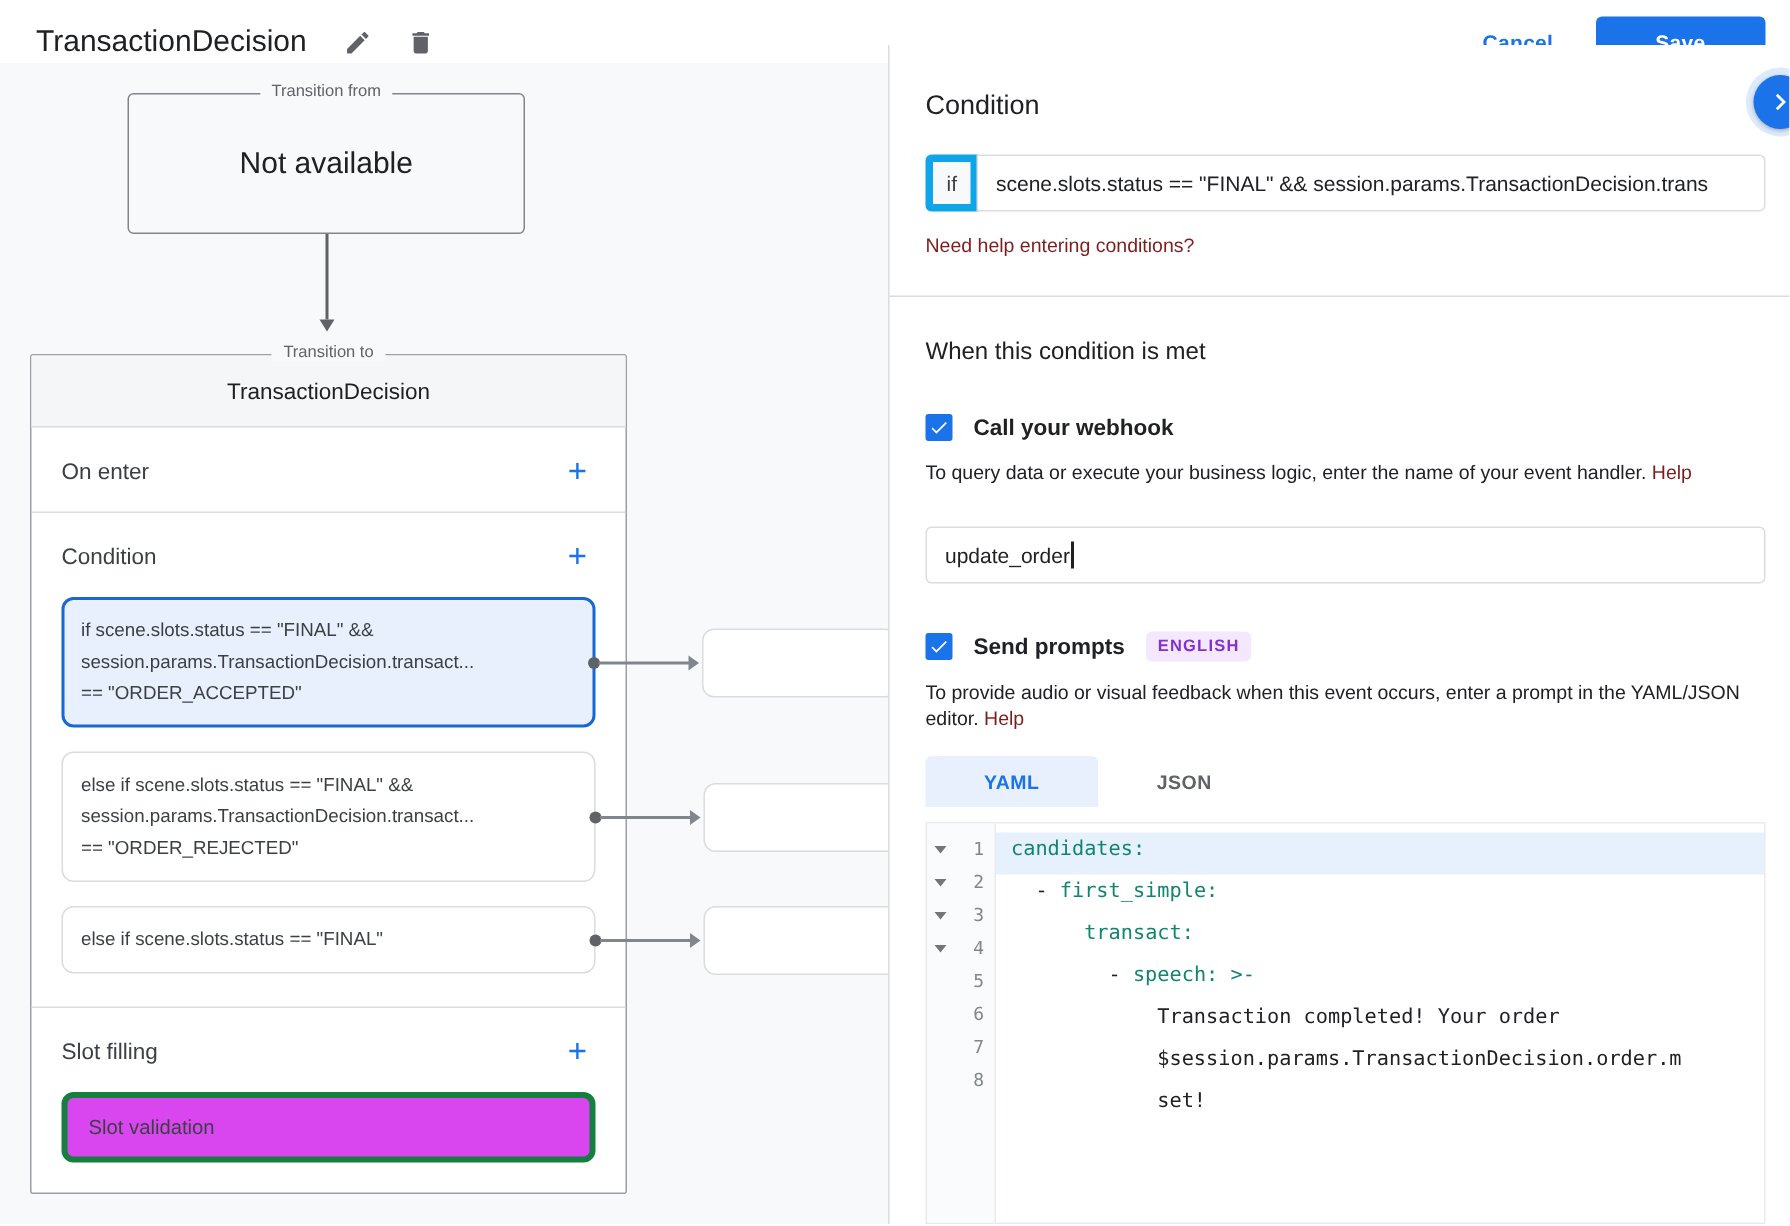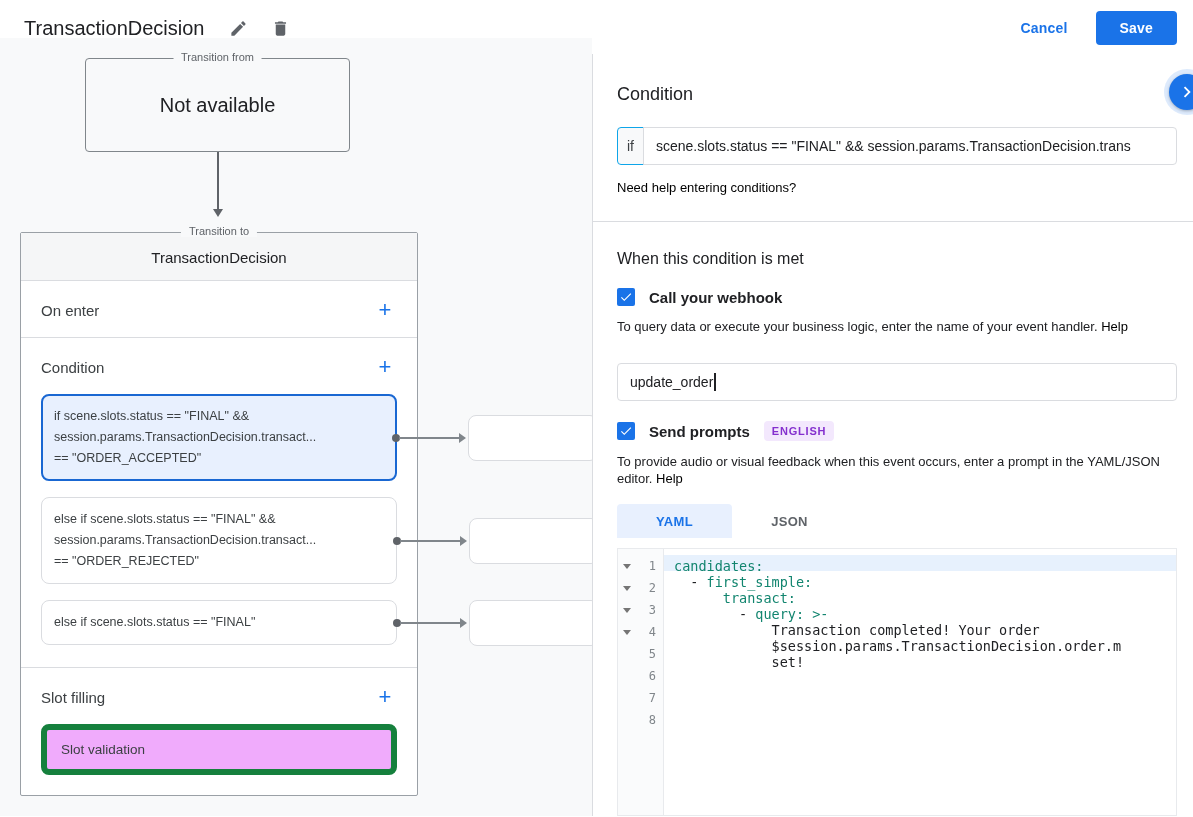--- a/index.html
+++ b/index.html
@@ -11,21 +11,21 @@
             padding: 0 16px 0 24px; border-bottom: 1px solid #dadce0; background: #fff; }
   .topbar-left { display: flex; align-items: center; gap: 6px; }
   .page-title { font-size: 20px; font-weight: 400; color: #202124; margin-right: 10px; }
   .icon-btn { background: none; border: none; width: 36px; height: 36px; display: flex;
               align-items: center; justify-content: center; cursor: pointer; border-radius: 50%; }
   .icon-btn svg { fill: #5f6368; width: 19px; height: 19px; }
   .topbar-right { display: flex; align-items: center; gap: 28px; }
   .text-btn { background: none; border: none; color: #1a73e8; font-size: 14px; font-weight: 700;
               font-family: inherit; cursor: pointer; letter-spacing: .2px; }
   .primary-btn { background: #1a73e8; color: #fff; border: none; border-radius: 4px;
-                 padding: 9px 24px; font-size: 14px; font-weight: 700; font-family: inherit;
+                 padding: 9px 40px; font-size: 14px; font-weight: 700; font-family: inherit;
                  cursor: pointer; letter-spacing: .2px; }
 
   .content { display: flex; height: 759px; align-items: flex-end; }
 
   
   .canvas { width: 592px; flex: none; background: #f8f9fa; position: relative; overflow: hidden; }
   .fieldset-label { position: absolute; top: -8px; left: 50%; transform: translateX(-50%);
                     background: #f8f9fa; padding: 0 8px; font-size: 11px; color: #5f6368; white-space: nowrap; }
   .tf-box { position: relative; margin: 20px 0 0 85px; width: 265px; height: 94px;
             border: 1px solid #80868b; border-radius: 4px; background: #f8f9fa;
@@ -56,45 +56,45 @@
   .cond-item.selected { background: #e8f0fe; border: 2px solid #1967d2; padding: 10px 11px; }
   .dot { position: absolute; right: -5px; top: 50%; margin-top: -4px; width: 8px; height: 8px;
          background: #5f6368; border-radius: 50%; }
   .link-line { position: absolute; left: 100%; margin-left: 4px; top: 50%; margin-top: -1px;
                width: 62px; height: 2px; background: #80868b; }
   .link-arrow { position: absolute; left: 100%; margin-left: 64px; top: 50%; margin-top: -5px;
                 width: 0; height: 0; border-top: 5px solid transparent; border-bottom: 5px solid transparent;
                 border-left: 7px solid #80868b; }
   .target-box { position: absolute; left: 100%; margin-left: 73px; top: 50%; transform: translateY(-50%);
                 width: 130px; height: 46px; background: #fff; border: 1px solid #dadce0; border-radius: 8px; }
-  .slot-item { margin: 0 20px 20px; background: #f0abfc; border: 6px solid #15803d; border-radius: 8px;
+  .slot-item { margin: 0 20px 20px; background: #d946ef; border: 4px solid #15803d; border-radius: 8px;
                padding: 12px 14px; font-size: 13.5px; color: #3c4043; cursor: pointer; }
 
   
   .panel { flex: 1; background: #fff; border-left: 1px solid #dadce0; position: relative;
            padding: 0 16px 0 24px; overflow: hidden; }
   .collapse-btn { position: absolute; top: 20px; right: -12px; width: 36px; height: 36px;
                   border-radius: 50%; border: none; background: #1a73e8; cursor: pointer;
                   display: flex; align-items: center; justify-content: center;
                   box-shadow: 0 0 0 5px rgba(26,115,232,.15), 0 1px 3px rgba(0,0,0,.3); z-index: 5; }
   .collapse-btn svg { fill: #fff; width: 22px; height: 22px; }
   .panel-title { font-size: 18px; font-weight: 400; color: #202124; margin-top: 30px; }
   .cond-input-row { display: flex; margin-top: 22px; }
   .if-chip { flex: none; display: flex; align-items: center; padding: 12px 9px; height: 38px;
-             background: #f8f9fa; border: 1px solid #0ea5e9; border-radius: 4px 0 0 4px;
+             background: #f8f9fa; border: 5px solid #0ea5e9; border-radius: 4px 0 0 4px;
              font-size: 14px; color: #3c4043; }
   .text-input { height: 38px; border: 1px solid #dadce0; border-radius: 4px; background: #fff;
                 display: flex; align-items: center; padding: 0 12px; font-size: 14px; color: #202124;
                 white-space: nowrap; overflow: hidden; }
   .cond-input { flex: 1; margin-left: -1px; border-radius: 0 4px 4px 0; }
-  .link { color: #000000; text-decoration: none; cursor: pointer; }
+  .link { color: #7f1d1d; text-decoration: none; cursor: pointer; }
   .help-line { margin-top: 15px; font-size: 13px; }
   .panel-divider { height: 1px; background: #dadce0; margin: 26px -16px 0 -24px; }
   .when-title { font-size: 16px; font-weight: 400; color: #202124; margin-top: 28px; }
-  .check-row { display: flex; align-items: center; margin-top: 20px; }
+  .check-row { display: flex; align-items: center; margin-top: 32px; }
   .checkbox { width: 18px; height: 18px; border-radius: 2px; background: #1a73e8; flex: none;
               display: flex; align-items: center; justify-content: center; cursor: pointer; }
   .checkbox svg { width: 14px; height: 14px; fill: #fff; }
   .check-label { font-size: 15px; font-weight: 700; color: #202124; margin-left: 14px; cursor: pointer; }
   .badge { margin-left: 14px; background: #f3e8fd; color: #8430ce; font-size: 11px; font-weight: 700;
            letter-spacing: .8px; padding: 4px 8px; border-radius: 4px; }
   .desc { margin-top: 12px; font-size: 13px; color: #202124; line-height: 17px; max-width: 560px; }
   .field { margin-top: 28px; }
   .caret { display: inline-block; width: 1.5px; height: 18px; background: #202124; margin-left: 1px; }
 
@@ -107,21 +107,21 @@
   .editor { margin-top: 10px; height: 268px; border: 1px solid #e8eaed; display: flex;
             background: #fff; cursor: text; }
   .gutter { width: 46px; flex: none; background: #fafbfc; border-right: 1px solid #e8eaed; padding-top: 6px; }
   .gut-row { display: flex; align-items: center; height: 22px; }
   .fold { width: 18px; display: flex; justify-content: center; cursor: pointer; }
   .fold.has::after { content: ""; border-left: 4px solid transparent; border-right: 4px solid transparent;
                      border-top: 5px solid #757575; }
   .lnum { width: 24px; text-align: right; padding-right: 4px; font: 12px "DejaVu Sans Mono", monospace;
           color: #80868b; }
   .code-col { flex: 1; padding-top: 6px; overflow: hidden; }
-  .code-row { height: 16px; padding-left: 10px; font: 13.5px/22px "DejaVu Sans Mono", monospace;
+  .code-row { height: 28px; padding-left: 10px; font: 13.5px/22px "DejaVu Sans Mono", monospace;
               white-space: pre; color: #202124; }
   .code-row.active { background: #e7f1fd; }
   .code-row .k { color: #12856f; }
   .code-row .p { color: #202124; }
 </style>
 </head>
 <body>
 
 <header class="topbar">
   <div class="topbar-left">
@@ -299,21 +299,21 @@
           </div>
           <div class="gut-row">
             <span class="fold"></span>
             <span class="lnum">8</span>
           </div>
         </div>
       <div class="code-col">
           <div class="code-row active"><span class="k">candidates:</span></div>
           <div class="code-row"><span class="p">  - </span><span class="k">first_simple:</span></div>
           <div class="code-row"><span class="p">      </span><span class="k">transact:</span></div>
-          <div class="code-row"><span class="p">        - </span><span class="k">query:</span><span class="p"> </span><span class="k">&gt;-</span></div>
+          <div class="code-row"><span class="p">        - </span><span class="k">speech:</span><span class="p"> </span><span class="k">&gt;-</span></div>
           <div class="code-row"><span class="p">            Transaction completed! Your order</span></div>
           <div class="code-row"><span class="p">            $session.params.TransactionDecision.order.m</span></div>
           <div class="code-row"><span class="p">            set!</span></div>
           <div class="code-row"></div>
         </div>
     </div>
   </aside>
 </div>
 
 </body></html>

